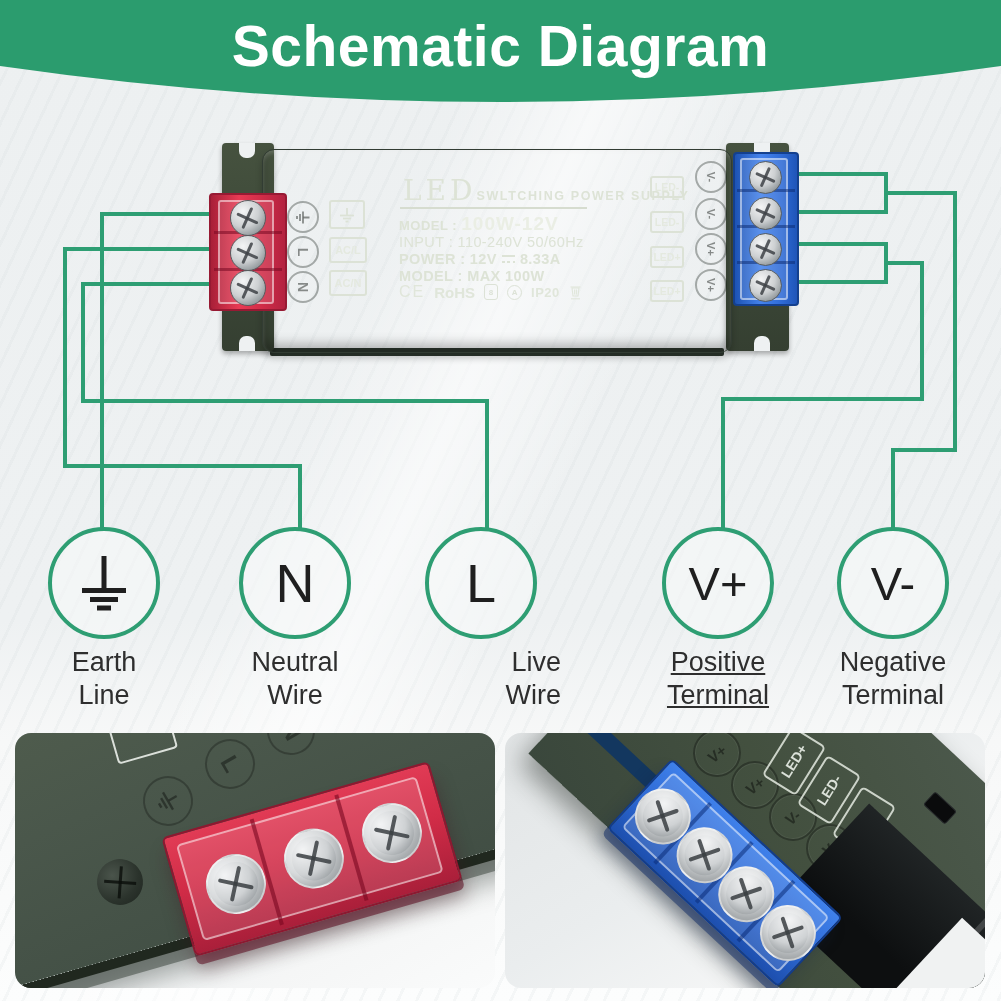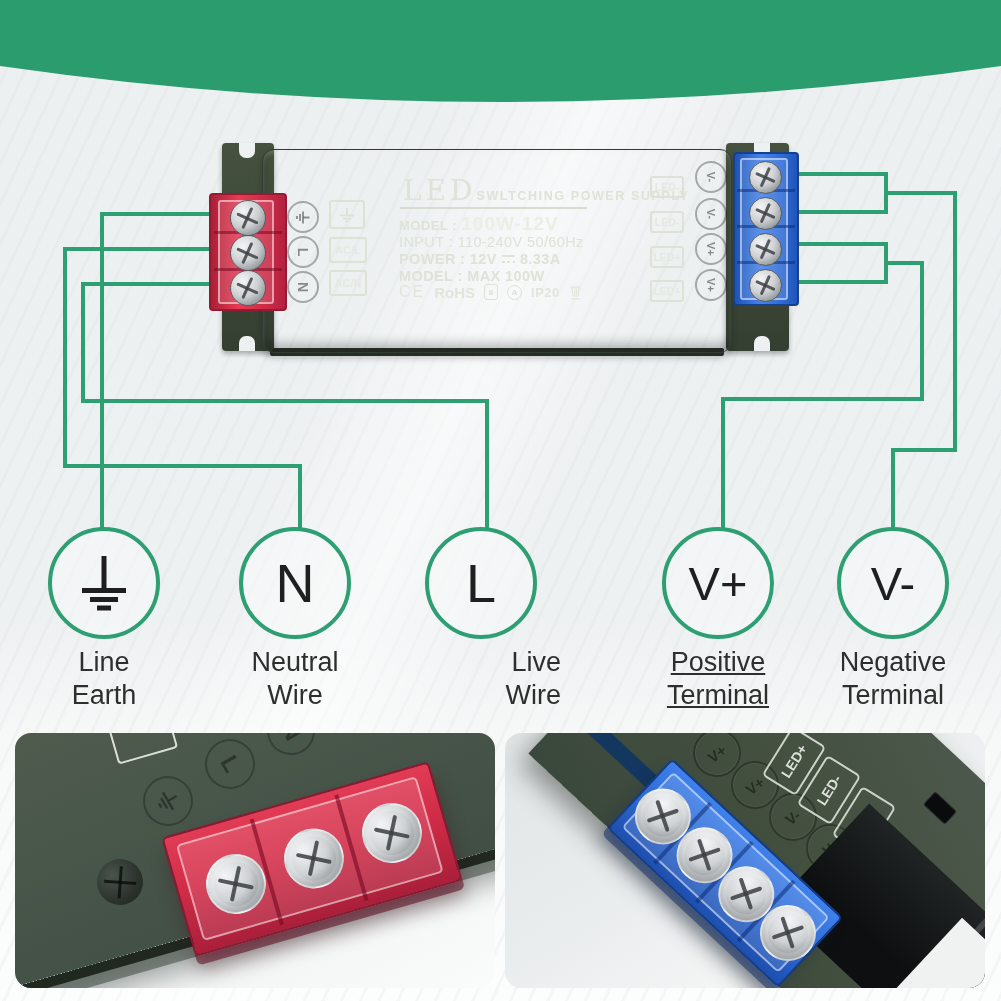--- a/index.html
+++ b/index.html
@@ -136,20 +136,21 @@
      background:#0a0b0c;border:1px solid #26292b;border-radius:3px;z-index:7;}
 </style>
 </head>
 <body>
 
 <div class="stage">
 
   <svg class="banner-svg" width="1001" height="140">
     <path d="M0,0 H1001 V66 Q500.5,138 0,66 Z" fill="#2B9C6E"></path>
   </svg>
+  <div class="banner-title">Schematic Diagram</div>
 
   <svg class="wires" width="1001" height="1001">
     <g fill="none" stroke="#2E9E73" stroke-width="4" shape-rendering="crispEdges">
       <path d="M214,214 H102 V529"></path>
       <path d="M214,249 H65 V466 H300 V529"></path>
       <path d="M214,284 H83 V401 H487 V529"></path>
       <path d="M792,174 H886 V212 H792"></path>
       <path d="M884,193 H955 V450 H893 V529"></path>
       <path d="M792,244 H886 V282 H792"></path>
       <path d="M884,263 H922 V399 H723 V529"></path>
@@ -285,22 +286,22 @@
     <span class="term-sym">L</span>
   </div>
   <div class="term-circle" style="left:662px;top:527px;">
     <span class="term-sym small">V+</span>
   </div>
   <div class="term-circle" style="left:837px;top:527px;">
     <span class="term-sym small">V-</span>
   </div>
 
   <div class="caption" style="left:24px;top:646px;width:160px;">
-    <div>Line</div>
-      <div>Earth</div>
+    <div>Earth</div>
+      <div>Line</div>
   </div>
   <div class="caption" style="left:215px;top:646px;width:160px;">
     <div>Neutral</div>
       <div>Wire</div>
   </div>
   <div class="caption" style="left:401px;top:646px;width:160px;text-align:right;">
     <div>Live</div>
       <div>Wire</div>
   </div>
   <div class="caption" style="left:618px;top:646px;width:200px;text-decoration:underline;">

